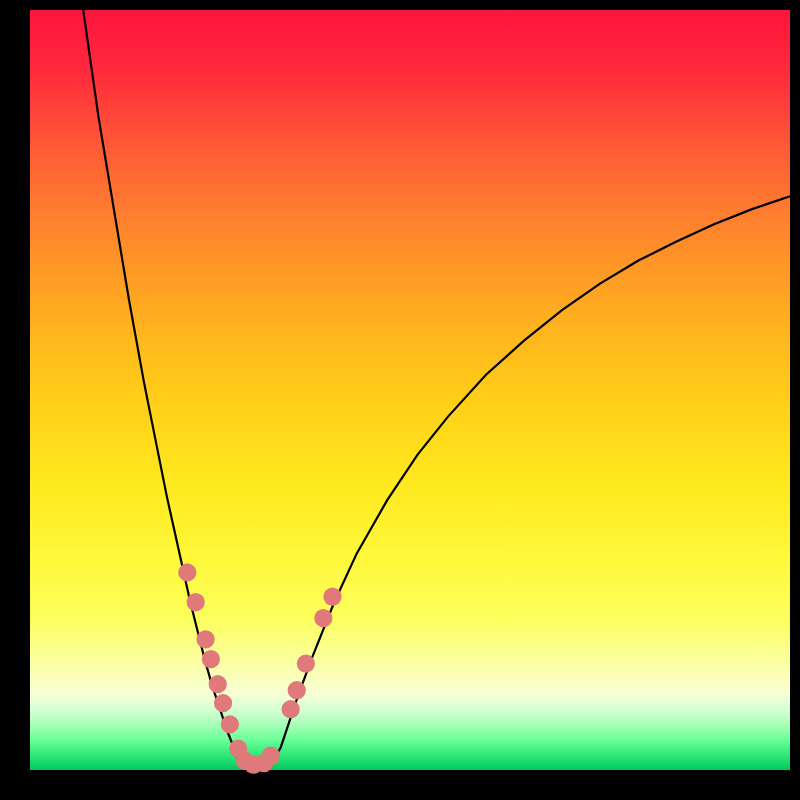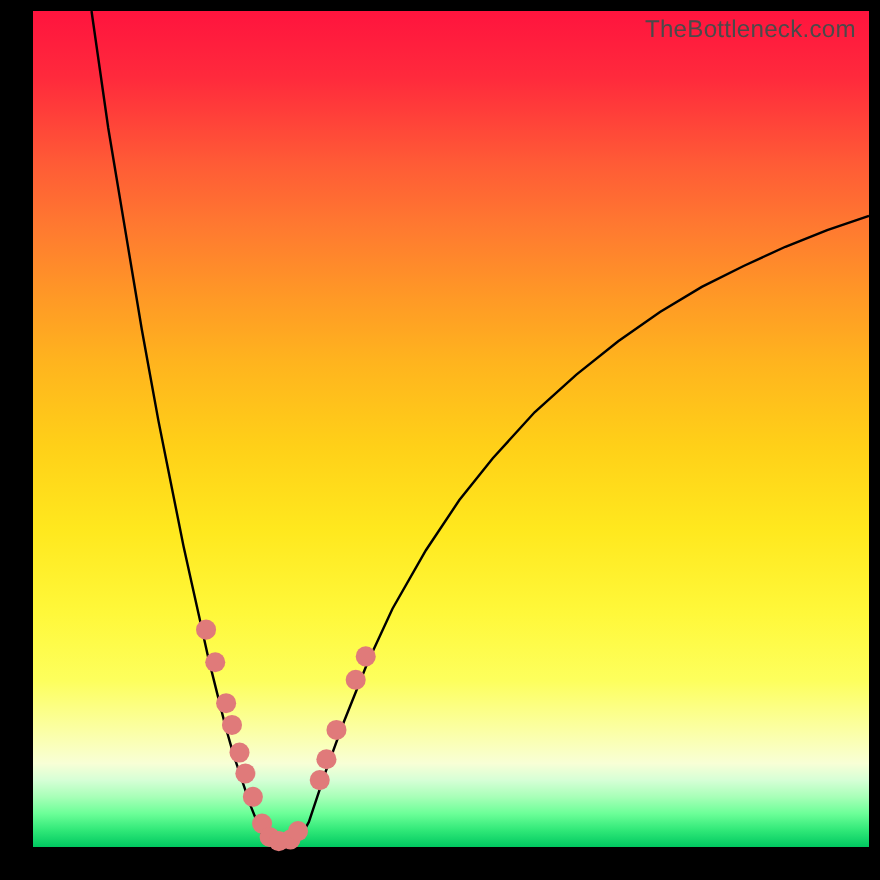--- a/index.html
+++ b/index.html
@@ -69,21 +69,20 @@
     fill: none;
     stroke: #000;
     stroke-width: 2.2;
   }
 </style>
 </head>
 <body>
 
 <div class="frame">
   <div class="plot">
-    <div class="watermark">TheBottleneck.com</div>
     <svg class="curve" viewBox="0 0 760 760" preserveAspectRatio="none">
       <path id="curve-left" class="line" d="M53.20 0.00 L60.80 53.20 L68.40 106.40 L76.00 152.00 L83.60 197.60 L91.20 243.20 L98.80 288.80 L106.40 330.60 L114.00 372.40 L121.60 410.40 L129.20 448.40 L136.80 486.40 L144.40 520.60 L152.00 554.80 L159.60 589.00 L167.20 619.40 L174.80 649.80 L182.40 676.40 L190.00 699.20 L197.60 722.00 L205.20 741.00 L209.00 750.88"></path>
       <path id="curve-floor" class="line" d="M209.00 750.88 L212.80 755.44 L220.40 756.96 L228.00 756.96 L235.60 755.44 L243.20 750.88"></path>
       <path id="curve-right" class="line" d="M243.20 750.88 L250.80 737.20 L258.40 714.40 L266.00 691.60 L281.20 649.80 L304.00 592.80 L326.80 543.40 L357.20 490.20 L387.60 444.60 L418.00 406.60 L456.00 364.80 L494.00 330.60 L532.00 300.20 L570.00 273.60 L608.00 250.80 L646.00 231.80 L684.00 214.32 L722.00 199.12 L760.00 186.20"></path>
       <g id="markers">
           <circle cx="157.32" cy="562.40" r="9.12" class="dot"></circle>
           <circle cx="165.68" cy="592.04" r="9.12" class="dot"></circle>
           <circle cx="175.56" cy="629.28" r="9.12" class="dot"></circle>
           <circle cx="180.88" cy="649.04" r="9.12" class="dot"></circle>
           <circle cx="187.72" cy="674.12" r="9.12" class="dot"></circle>

